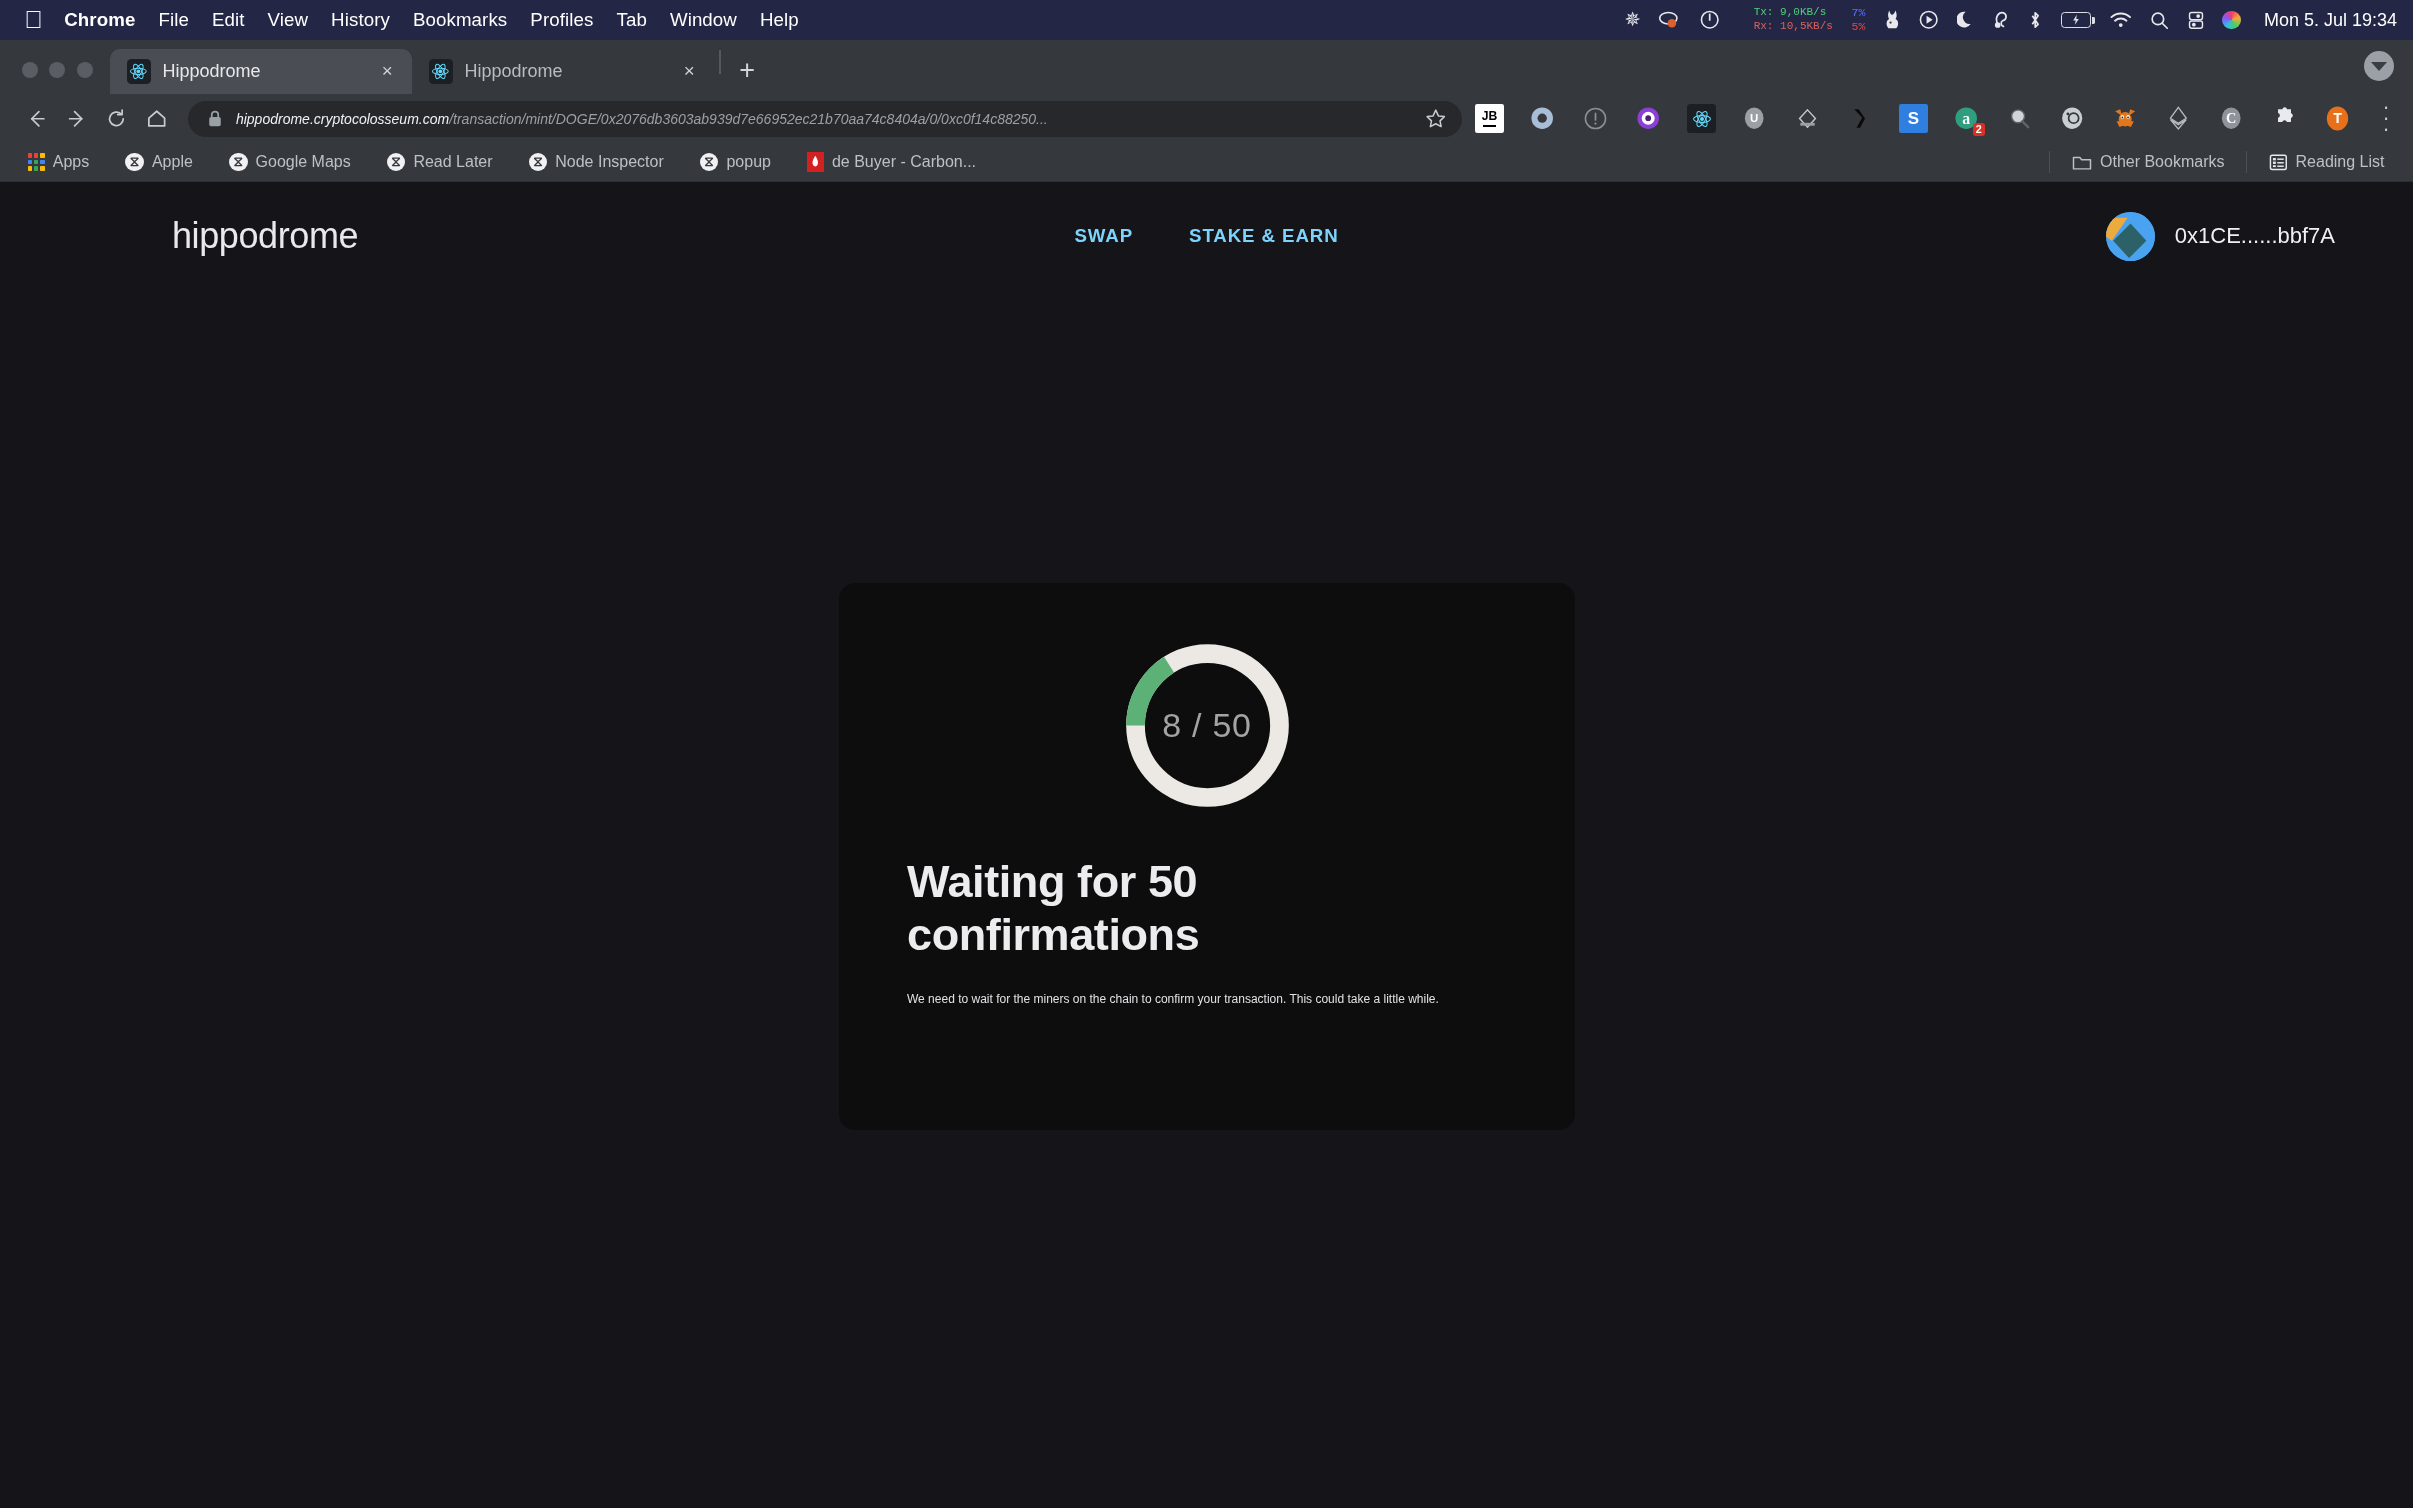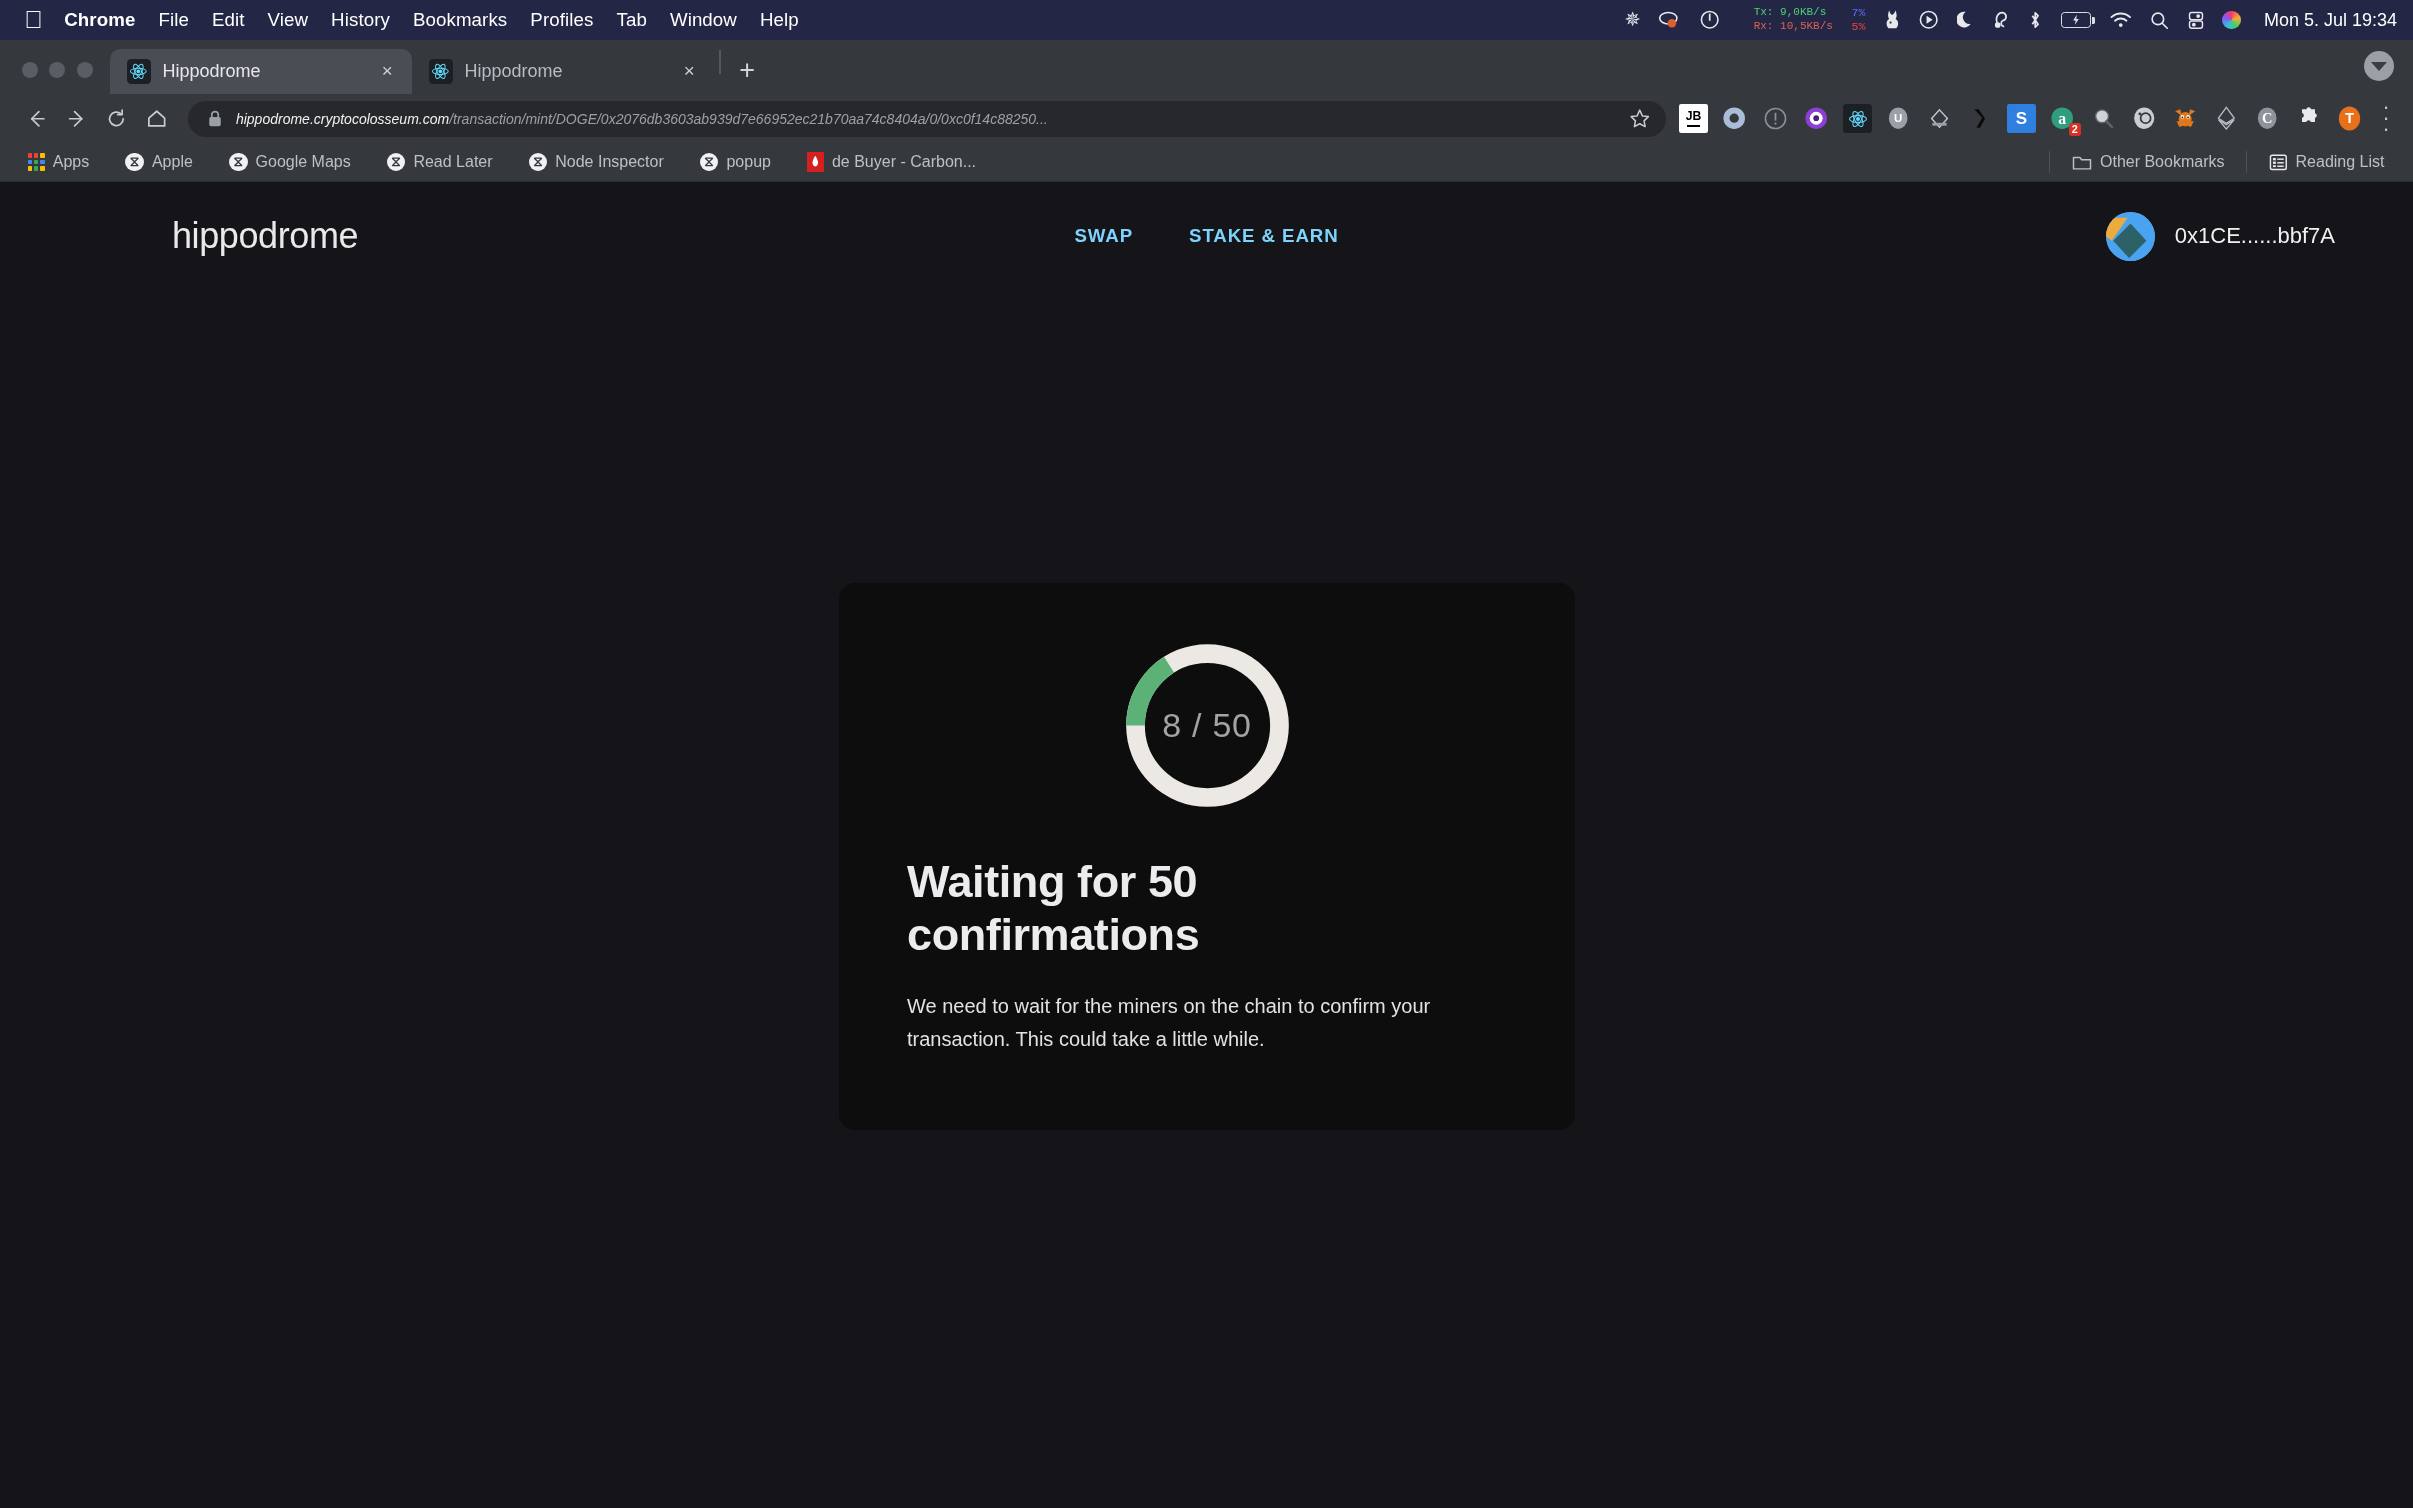--- a/index.html
+++ b/index.html
@@ -84,21 +84,21 @@
   .omnibox {
     flex:1; height:36px; background:#26282c; border-radius:18px;
     display:flex; align-items:center; padding:0 16px 0 18.7px; margin:0 10px;
     min-width:0;
   }
   .lock-ico { margin-right:13px; flex:none; display:flex; }
   .url-text { font-size:14px; white-space:nowrap; overflow:hidden; min-width:0;font-style:italic; }
   .url-host { color:#f1f1f3; }
   .url-path { color:#9aa0a6; }
   .star-ico { margin-left:auto; padding-left:13px; flex:none; color:#c8cbd0; display:flex; }
-  .ext-row { display:flex; align-items:center; gap:12px; flex:none; }
+  .ext-row { display:flex; align-items:center; gap:24px; flex:none; }
   .ext {
     width:29px;height:29px;display:flex;align-items:center;justify-content:center;
     font-size:13.6px;font-weight:bold;position:relative;flex:none;
   }
   .ext-badge {
     position:absolute; right:-3.6px; bottom:-2.9px; background:#d93025; color:#fff;
     font-size:10.8px; font-weight:bold; border-radius:2.9px; padding:0 2.9px; line-height:13px;
   }
   .kebab { color:#c8cbd0; font-size:21.5px; line-height:.5; letter-spacing:0; width:20px; text-align:center;}
   .kebab span{display:block;}
@@ -145,21 +145,21 @@
   .ring { position:relative; width:167px; height:167px; }
   .ring svg { transform:rotate(-90deg); display:block; }
   .ring-label {
     position:absolute; inset:0; display:flex; align-items:center; justify-content:center;
     font-size:34px; color:#a3a3a3; letter-spacing:0.7px;
   }
   .card-title {
     font-size:45px; font-weight:bold; color:#ececef; line-height:1.17;
     letter-spacing:-0.4px; margin-bottom:29px; max-width:402px;
   }
-  .card-body { font-size:20px; color:#e2e2e6; line-height:1.62; max-width:575px; }
+  .card-body { font-size:12px; color:#e2e2e6; line-height:1.62; max-width:575px; }
 </style>
 </head>
 <body>
 
 <div class="menubar">
   <div class="apple-logo"></div>
   <div class="menu-item bold">Chrome</div>
   <div class="menu-item">File</div>
   <div class="menu-item">Edit</div>
   <div class="menu-item">View</div>

